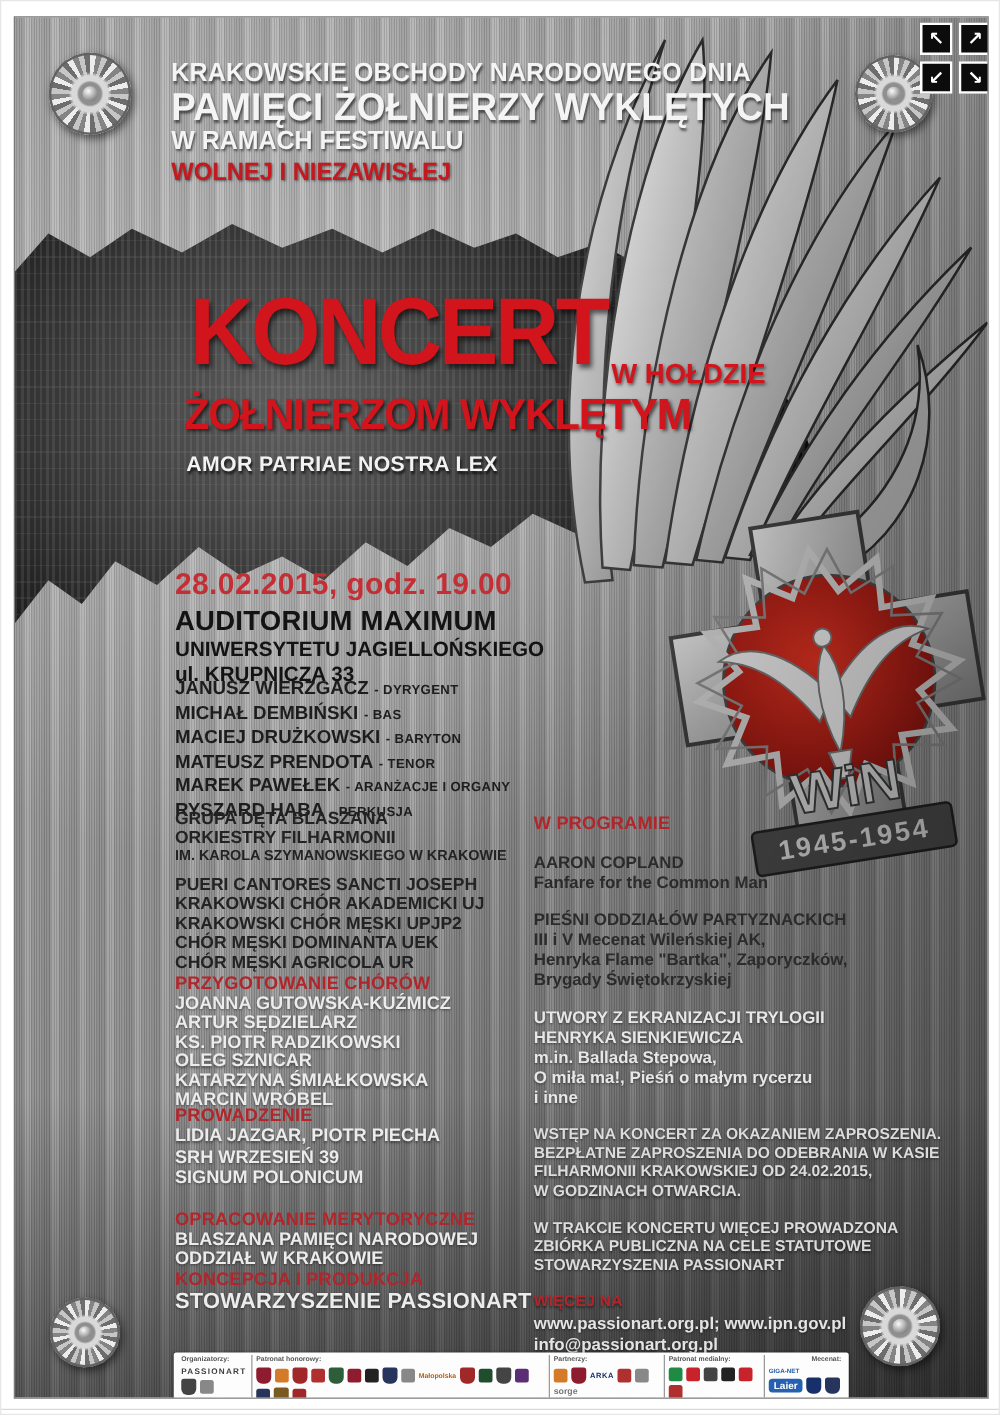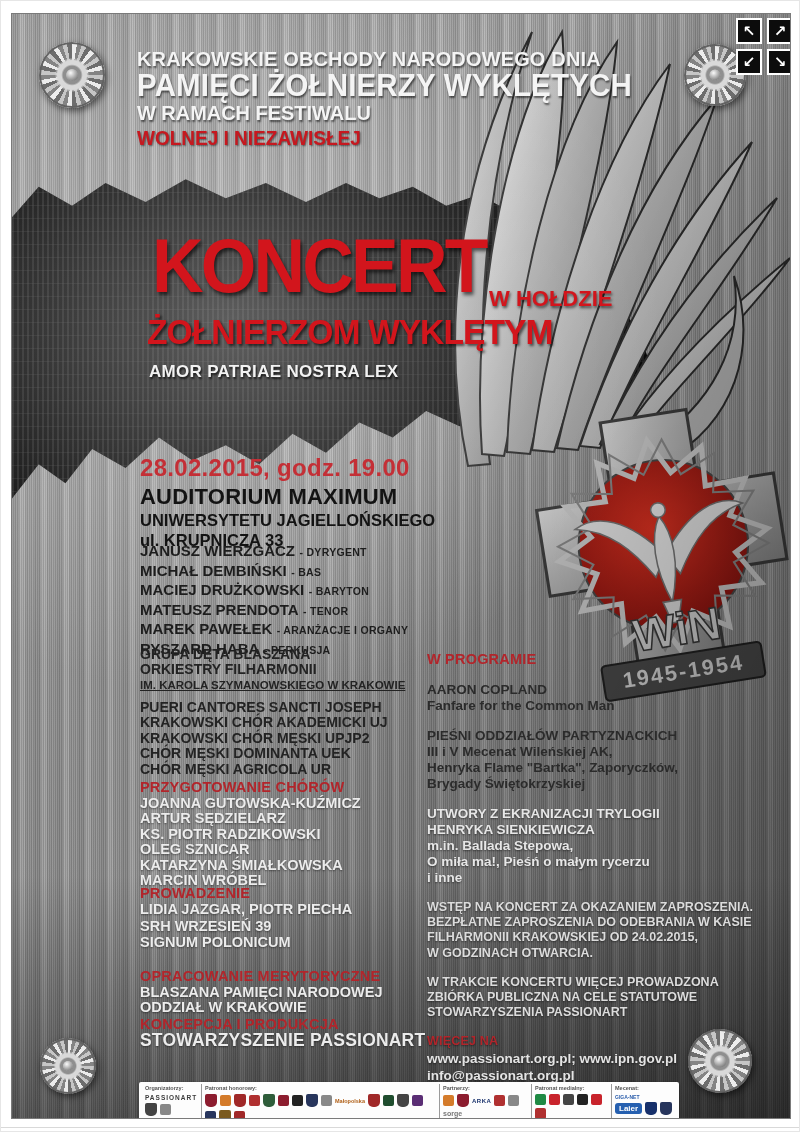--- a/index.html
+++ b/index.html
@@ -84,21 +84,21 @@
 
   .date-red{color:#c42f36;font-weight:bold;font-size:24px;letter-spacing:.3px;}
   .venue1{color:#131313;font-weight:bold;font-size:22px;letter-spacing:.2px;margin-top:2px;}
   .venue2{color:#131313;font-weight:bold;font-size:16.5px;margin-top:1px;}
 
   .perf{line-height:18.5px;color:#1d1d1d;}
   .perf .nm{font-weight:bold;font-size:15px;}
   .perf .rl{font-weight:bold;font-size:10.5px;letter-spacing:.3px;}
 
   .dlist{color:#232323;font-weight:bold;font-size:14px;line-height:15.4px;}
-  .dlist .small{font-size:11.5px;text-decoration:underline;}
+  .dlist .small{font-size:11.5px;}
 
   .red-h{color:#b2252b;font-weight:bold;font-size:14.5px;letter-spacing:.2px;line-height:15.5px;}
   .wlist{color:#ececec;font-weight:bold;font-size:14.5px;line-height:15.6px;text-shadow:0 1px 2px rgba(0,0,0,.45);}
   .wbig{font-size:17.5px;letter-spacing:.2px;}
 
   .prog{line-height:16px;}
   .prog .ph{margin-bottom:14px;}
   .prog-dark{color:#2b2b2b;font-weight:bold;font-size:13.5px;}
   .prog-light{color:#e7e7e7;font-weight:bold;font-size:13.5px;text-shadow:0 1px 2px rgba(0,0,0,.5);}
   .gap14{height:14px;}
@@ -107,21 +107,21 @@
   .info .red-h{font-size:12.5px;}
   .links{font-size:13.5px;line-height:17px;color:#e4e4e4;}
 
   
   .logos{
     position:absolute;left:127px;top:1068px;width:540px;height:47px;z-index:7;
     background:#fdfdfd;border-radius:2px;box-shadow:0 1px 3px rgba(0,0,0,.5);
     display:flex;box-sizing:border-box;padding:2px 3px;
   }
   .lsec{box-sizing:border-box;padding:1px 3px;border-right:1px solid #9a9a9a;overflow:hidden;}
-  .lsec:last-child{border-right:none;}
+  .lsec:last-child{border-right:none;text-align:right;}
   .lsec .lbl{font-size:5.5px;color:#555;font-weight:bold;line-height:7px;white-space:nowrap;}
   .lrow{display:flex;align-items:center;gap:3px;margin-top:2px;flex-wrap:wrap;}
   .chip{display:inline-block;width:11px;height:11px;border-radius:2px;}
   .c1{background:#8c1c2e}.c2{background:#d47b2a}.c3{background:#a02828}.c4{background:#2e5d3a}
   .c5{background:#27355c}.c6{background:#444}.c7{background:#b03030}.c8{background:#1f4d2e}
   .c9{background:#5a2d74}.c10{background:#7a5a20}.c11{background:#222}.c12{background:#1f8a44}
   .c13{background:#c8232b}.c14{background:#888}.c15{background:#17306b}
   .chip.sh{width:12px;height:13px;border-radius:2px 2px 5px 5px;}
   .ltxt{font-weight:bold;color:#3a3a3a;}
   .passion{font-size:6.5px;letter-spacing:1px;color:#3c3c3c;}

